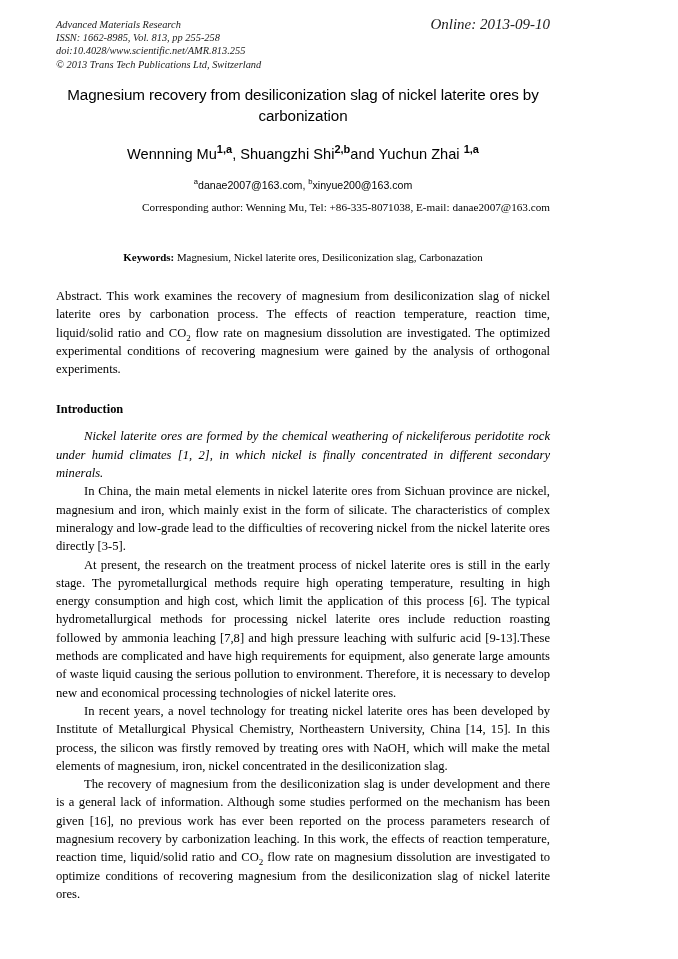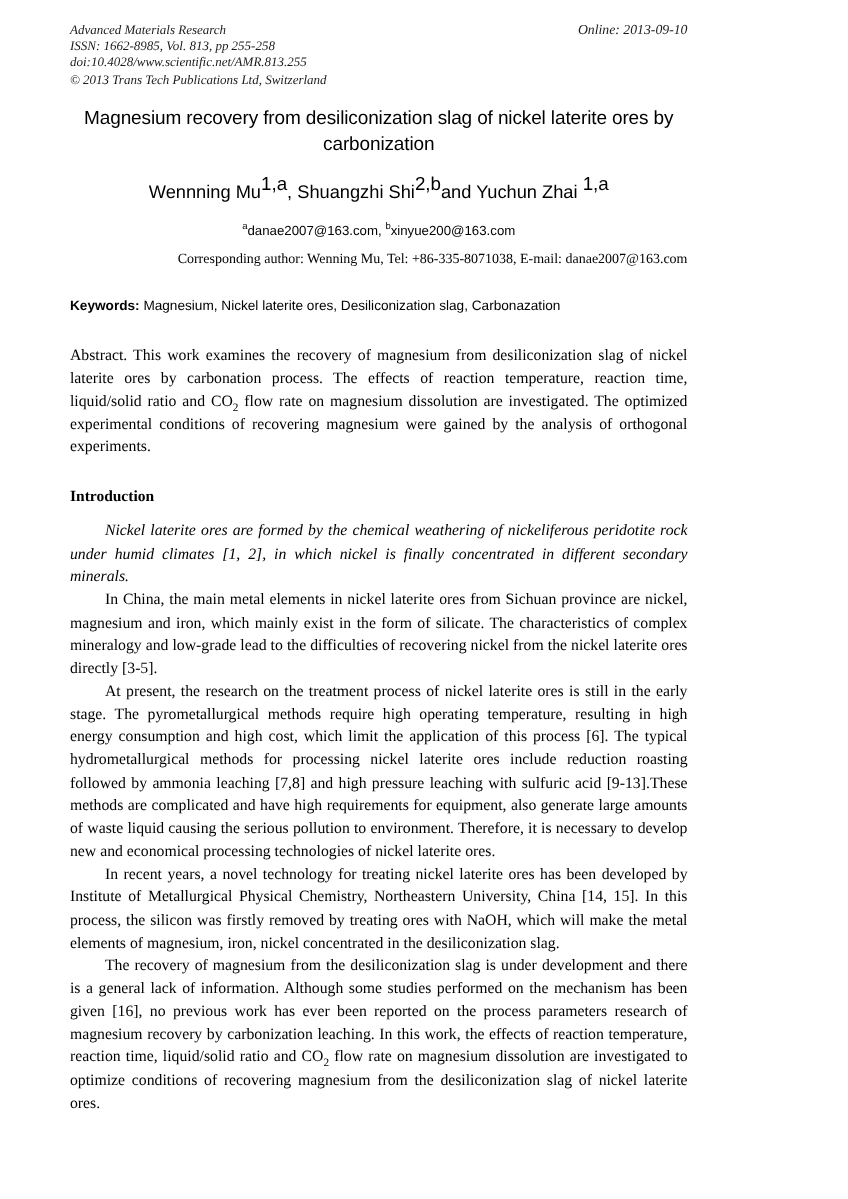--- a/index.html
+++ b/index.html
@@ -35,21 +35,21 @@
     line-height: 13.2px;
     color: #1a1a1a;
     height: 56px;
   }
   .jhead .left { display: block; }
   .jhead .online {
     position: absolute;
     right: 0;
     top: 0;
     font-style: italic;
-    font-size: 11px;
+    font-size: 15px;
     white-space: nowrap;
   }
 
   
   .title {
     font-family: "Liberation Sans", sans-serif;
     font-weight: normal;
     font-size: 15.2px;
     line-height: 21px;
     text-align: center;
@@ -59,23 +59,24 @@
 
   
   .authors {
     font-family: "Liberation Sans", sans-serif;
     font-size: 14.6px;
     line-height: 20px;
     text-align: center;
     margin-top: 18px;
   }
   .authors sup {
-    font-size: 15px;
+    font-size: 11px;
     vertical-align: super;
     line-height: 0;
+    font-weight: bold;
   }
 
   
   .affil {
     font-family: "Liberation Sans", sans-serif;
     font-size: 10.6px;
     line-height: 16.5px;
     text-align: center;
     margin-top: 14px;
   }
@@ -101,25 +102,25 @@
   .corresp {
     font-family: Liberation Serif, serif;
     font-size: 11.2px;
     line-height: 16px;
     text-align: right;
     margin-top: 6px;
   }
 
   
   .keywords {
-    font-family: Liberation Sans, sans-serif;
+    font-family: Liberation Serif, serif;
     font-size: 10.9px;
     line-height: 16px;
-    text-align: left;
-    margin-top: 22px;
+    text-align: center;
+    margin-top: 34px;
   }
   .keywords .kw-label { font-weight: bold; }
 
   
   .abstract {
     font-family: "Liberation Serif", serif;
     font-size: 12.6px;
     line-height: 18.3px;
     text-align: justify;
     margin-top: 22px;

